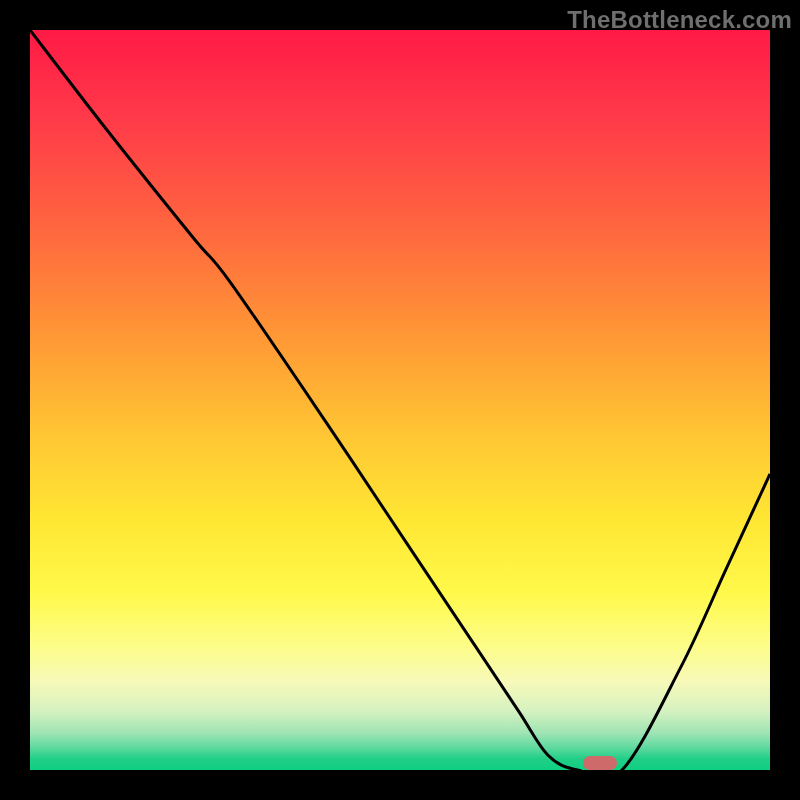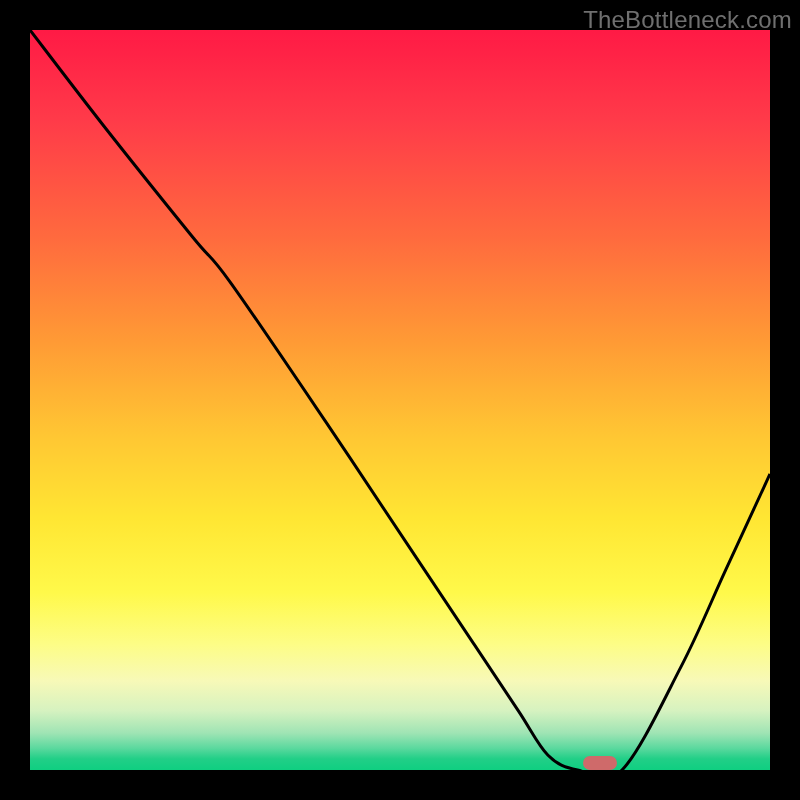--- a/index.html
+++ b/index.html
@@ -16,21 +16,21 @@
     width: 800px;
     height: 800px;
     background: #000;
   }
   .watermark {
     position: absolute;
     top: 6px;
     right: 8px;
     color: #6f6f6f;
     font-size: 24px;
-    font-weight: 400;
+    font-weight: 700;
     letter-spacing: 0.2px;
     z-index: 5;
   }
   .plot-area {
     position: absolute;
     left: 30px;
     top: 30px;
     width: 740px;
     height: 740px;
     overflow: hidden;

